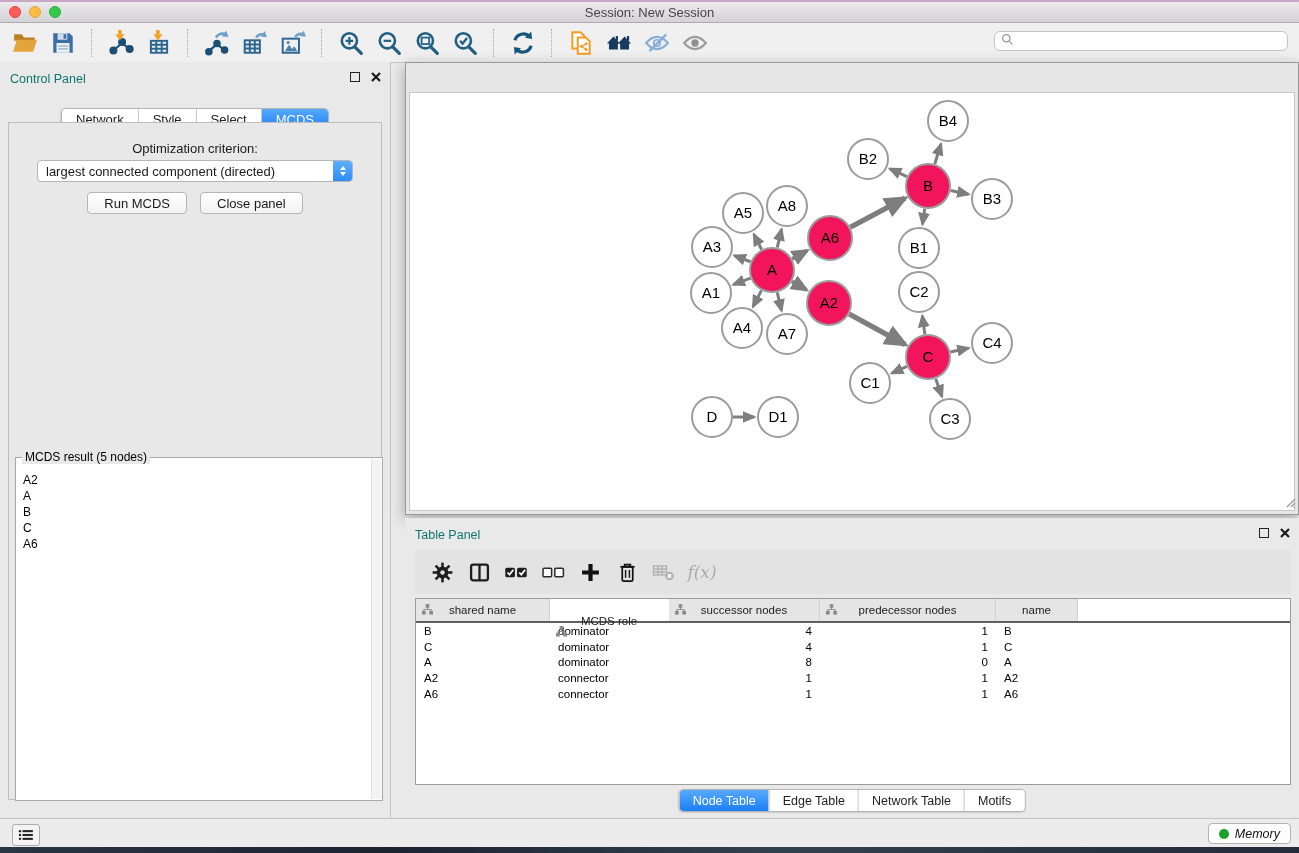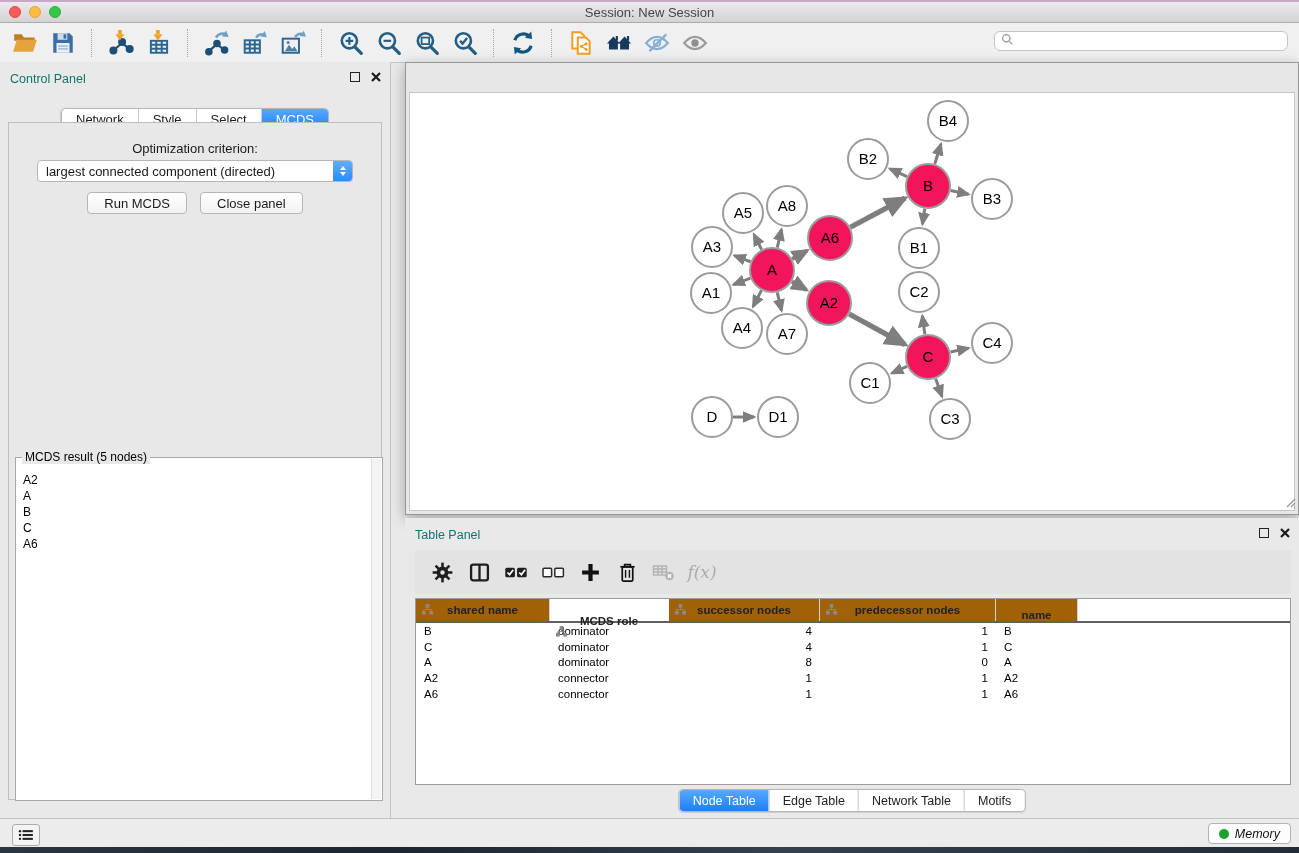--- a/index.html
+++ b/index.html
@@ -76,22 +76,22 @@
   
   .table-panel{position:absolute;left:405px;top:518px;width:894px;height:300px;background:#E9E9E9;}
   .tp-toolbar{position:absolute;left:10px;top:32px;width:876px;height:44px;background:#E3E3E3;
               display:flex;align-items:center;padding-left:12px;box-sizing:border-box;}
   .ttb-btn{width:30px;height:32px;display:flex;align-items:center;justify-content:center;margin-right:7px;cursor:default;}
   .ttb-btn svg{width:21px;height:21px;}
   .fx{font-family:"DejaVu Serif",serif;font-style:italic;font-size:17px;color:#ABABAB;margin-left:2px;}
   .table-wrap{position:absolute;left:10px;top:80px;width:876px;height:187px;background:#fff;
               border:1px solid #9C9C9C;box-sizing:border-box;overflow:hidden;}
   .thead{display:flex;height:22px;border-bottom:2px solid #606060;}
-  .th-cell{position:relative;display:flex;align-items:center;justify-content:center;background:#a16207;
-           border-right:1px solid #D2D2D2;font-size:11.5px;color:#222;box-sizing:border-box;font-weight:bold;}
+  .th-cell{position:relative;display:flex;align-items:center;justify-content:center;background:#e5e5e5;
+           border-right:1px solid #D2D2D2;font-size:11.5px;color:#222;box-sizing:border-box;}
   .th-cell .hicon{position:absolute;left:6px;top:5px;}
   .th-fill{flex:1;background:#fff;}
   .tr{display:flex;height:15.8px;align-items:center;}
   .td{font-size:11.5px;color:#000;padding:0 8px;box-sizing:border-box;white-space:nowrap;overflow:hidden;}
   
   #table-tabs{top:271px;font-size:12.5px;}
   #table-tabs .seg{font-size:12.5px;padding:0 13px;}
   
   .statusbar{position:absolute;left:0;top:818px;width:100%;height:29px;background:#ECECEC;border-top:1px solid #C2C2C2;font-style:italic;}
   .status-btn{position:absolute;left:12px;top:5px;width:26px;height:20px;background:#F4F4F4;border:1px solid #ADADAD;
@@ -559,21 +559,21 @@
             <span class="hicon"><svg viewBox="0 0 12 12" width="11" height="11">
                 <g stroke="#8A8A8A" fill="#8A8A8A" stroke-width="1">
                   <rect x="4.5" y="0.5" width="3" height="3"></rect>
                   <path d="M6 3.5v2.5M2 6h8M2 6v2M10 6v2" fill="none"></path>
                   <rect x="0.5" y="8" width="3" height="3"></rect>
                   <rect x="8.5" y="8" width="3" height="3"></rect>
                 </g>
               </svg></span>
             <span>predecessor nodes</span>
           </div>
-          <div class="th-cell" style="width: 82px; align-items: flex-end;">
+          <div class="th-cell" style="width: 82px;">
             <span>name</span>
           </div>
           <div class="th-fill"></div>
         </div>
       <div id="tbody">
           <div class="tr">
             <div class="td" style="width: 134px; text-align: left;">B</div>
             <div class="td" style="width: 119px; text-align: left;">dominator</div>
             <div class="td" style="width: 151px; text-align: right;">4</div>
             <div class="td" style="width: 176px; text-align: right;">1</div>

